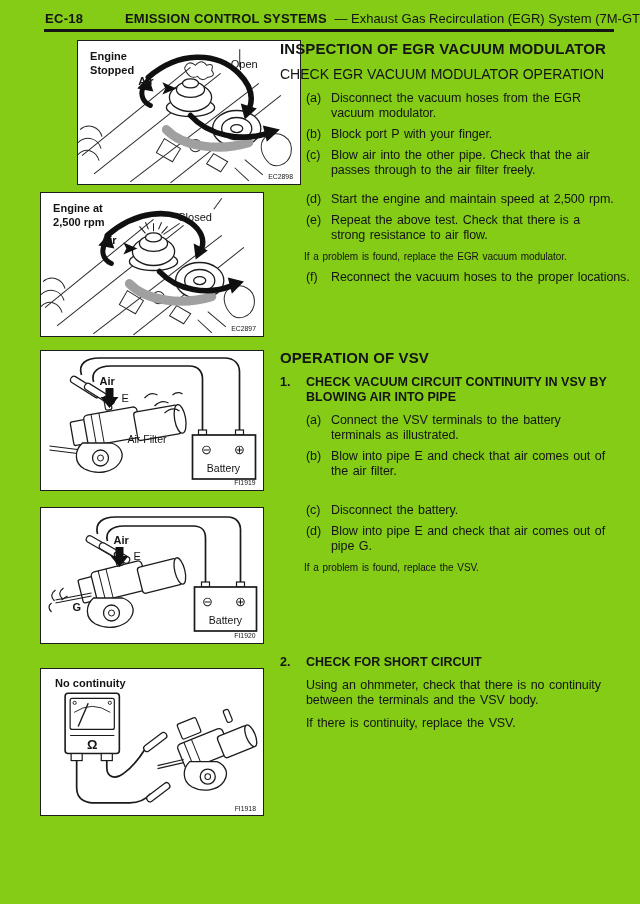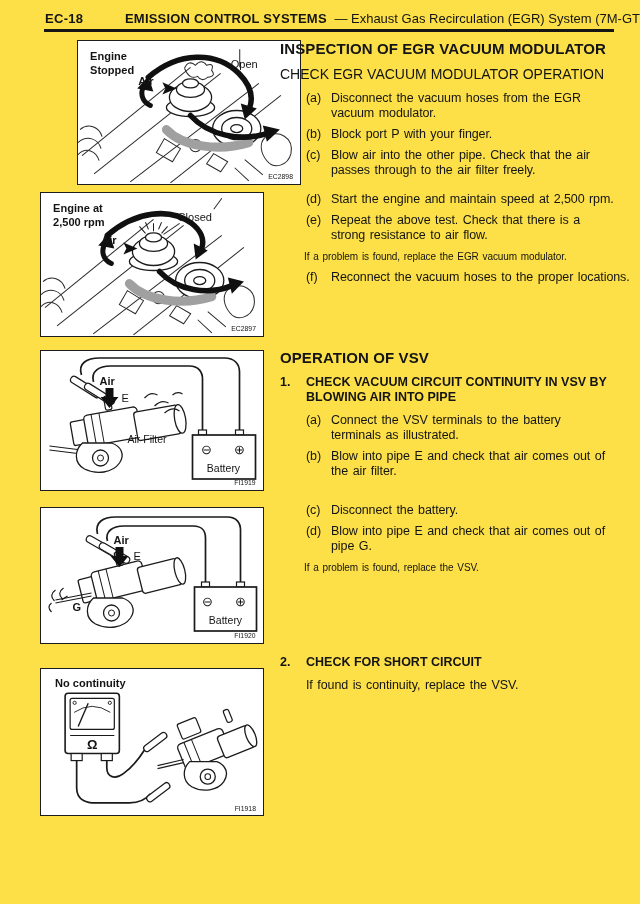--- a/index.html
+++ b/index.html
@@ -2,21 +2,21 @@
 <html><head>
 <meta charset="utf-8">
 <style>
   * { margin:0; padding:0; box-sizing:border-box; }
   html,body { background:#ffffff; }
   body {
     width:640px; height:904px; position:relative;
     font-family:"Liberation Sans", sans-serif; color:#141414;
     overflow:hidden;
   }
-  .page { position:absolute; inset:0; background:#fde047; }
+  .page { position:absolute; inset:0; background:#84cc16; }
 
   
   .hdr-code { position:absolute; left:45px; top:11px; font-size:13px; font-weight:bold; letter-spacing:.3px; }
   .hdr-title { position:absolute; left:125px; top:11px; font-size:13px; white-space:nowrap; }
   .hdr-title .t1 { font-weight:bold; letter-spacing:.2px; margin-right:4px; }
   .hdr-title .t2 { font-weight:normal; }
   .hdr-rule { position:absolute; left:44px; top:29px; width:570px; height:2.5px; background:#151515; }
 
   
   .fig { position:absolute; left:40px; width:224px; border:1.5px solid #1d1d1d; background:#fff; }
@@ -357,16 +357,17 @@
     <div class="note nw">If a problem is found, replace the VSV.</div>
   </div>
 
   <div class="tb" style="top:655px;">
     <div class="item">
       <span>2.</span>
       <span class="ttl">
         <div>CHECK FOR SHORT CIRCUIT</div>
       </span>
     </div>
-    <div class="para">If found is continuity, replace the VSV.</div>
+    <div class="para">Using an ohmmeter, check that there is no continuity between the terminals and the VSV body.</div>
+    <div class="para">If there is continuity, replace the VSV.</div>
   </div>
 
 </div>
 
 </body></html>

